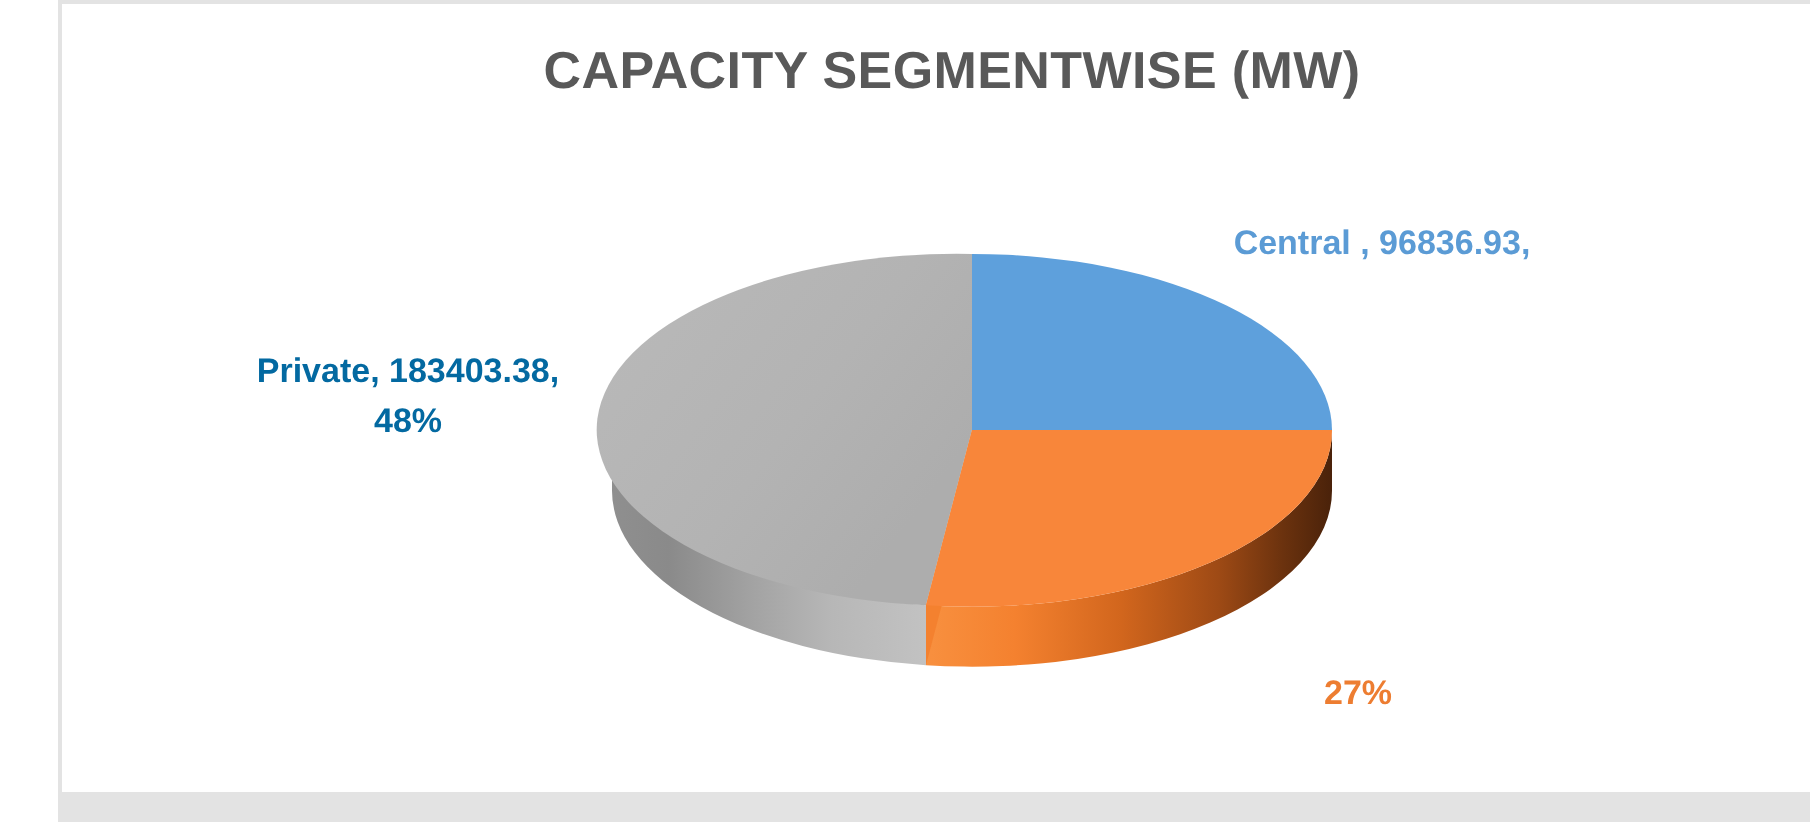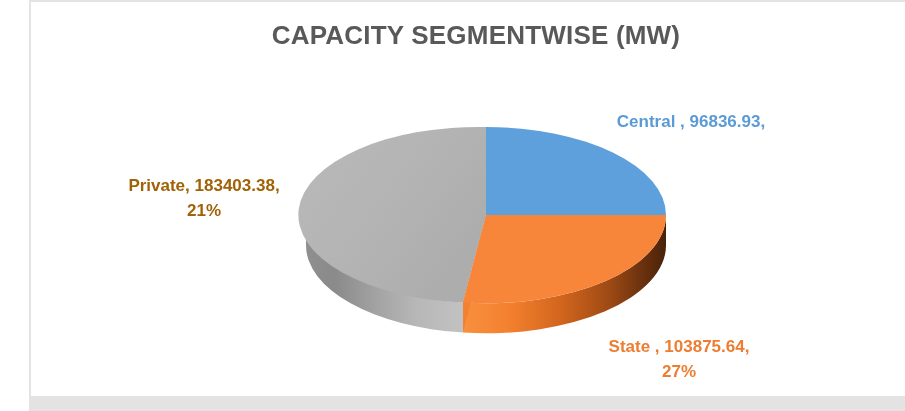--- a/index.html
+++ b/index.html
@@ -68,21 +68,21 @@
   #label-state {
     left: 548px;
     top: 333px;
     width: 200px;
     color: #ED7D31;
   }
   #label-private {
     left: 68px;
     top: 172px;
     width: 210px;
-    color: #a16207;
+    color: #0369a1;
   }
   .label-line { display: block; }
 </style>
 </head>
 <body>
 
 <div id="chart-frame">
   <div id="chart-plot">
 
     <div id="chart-title">CAPACITY SEGMENTWISE (MW)</div>
@@ -145,23 +145,22 @@
         <path d="M 455.0,213.0 L 635.0,213.0
                  A 180,88 0 0 1 432.0,300.6 Z" fill="#F8863A"></path>
       </g>
     </svg>
 
     <div class="slice-label" id="label-central">
       <span class="label-line">Central , 96836.93,</span>
     </div>
 
     <div class="slice-label" id="label-state">
-      <span class="label-line">State , 103875.64,</span>
       <span class="label-line">27%</span>
     </div>
 
     <div class="slice-label" id="label-private">
       <span class="label-line">Private, 183403.38,</span>
-      <span class="label-line">21%</span>
+      <span class="label-line">48%</span>
     </div>
 
   </div>
 </div>
 
 </body></html>

